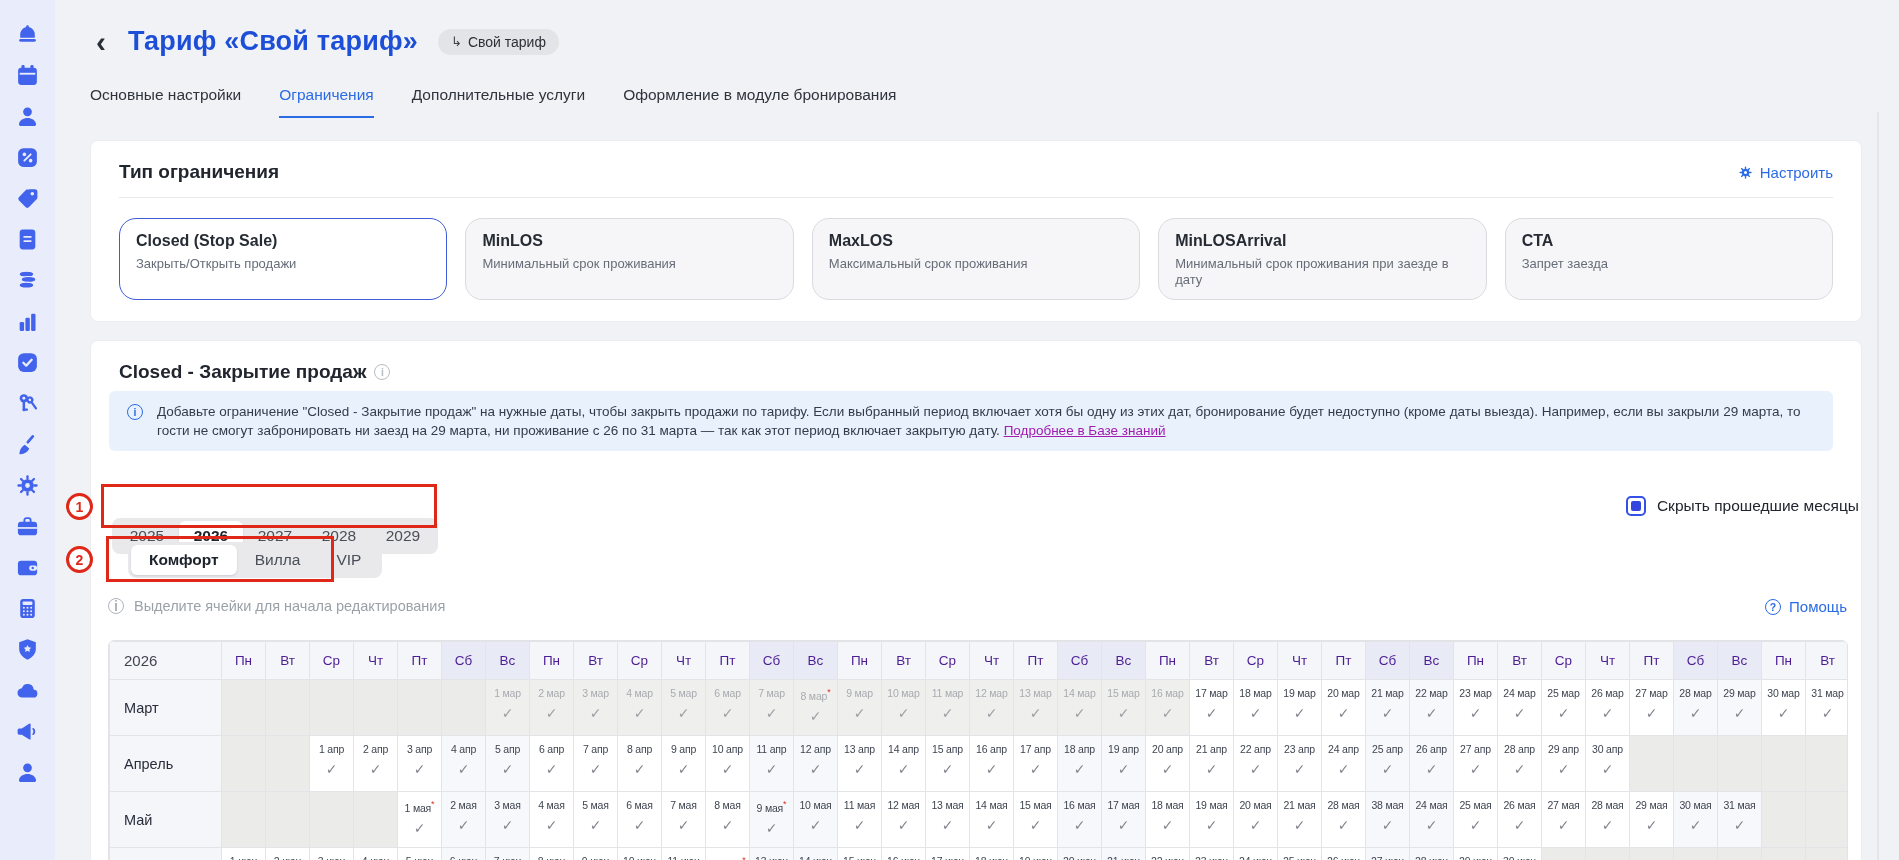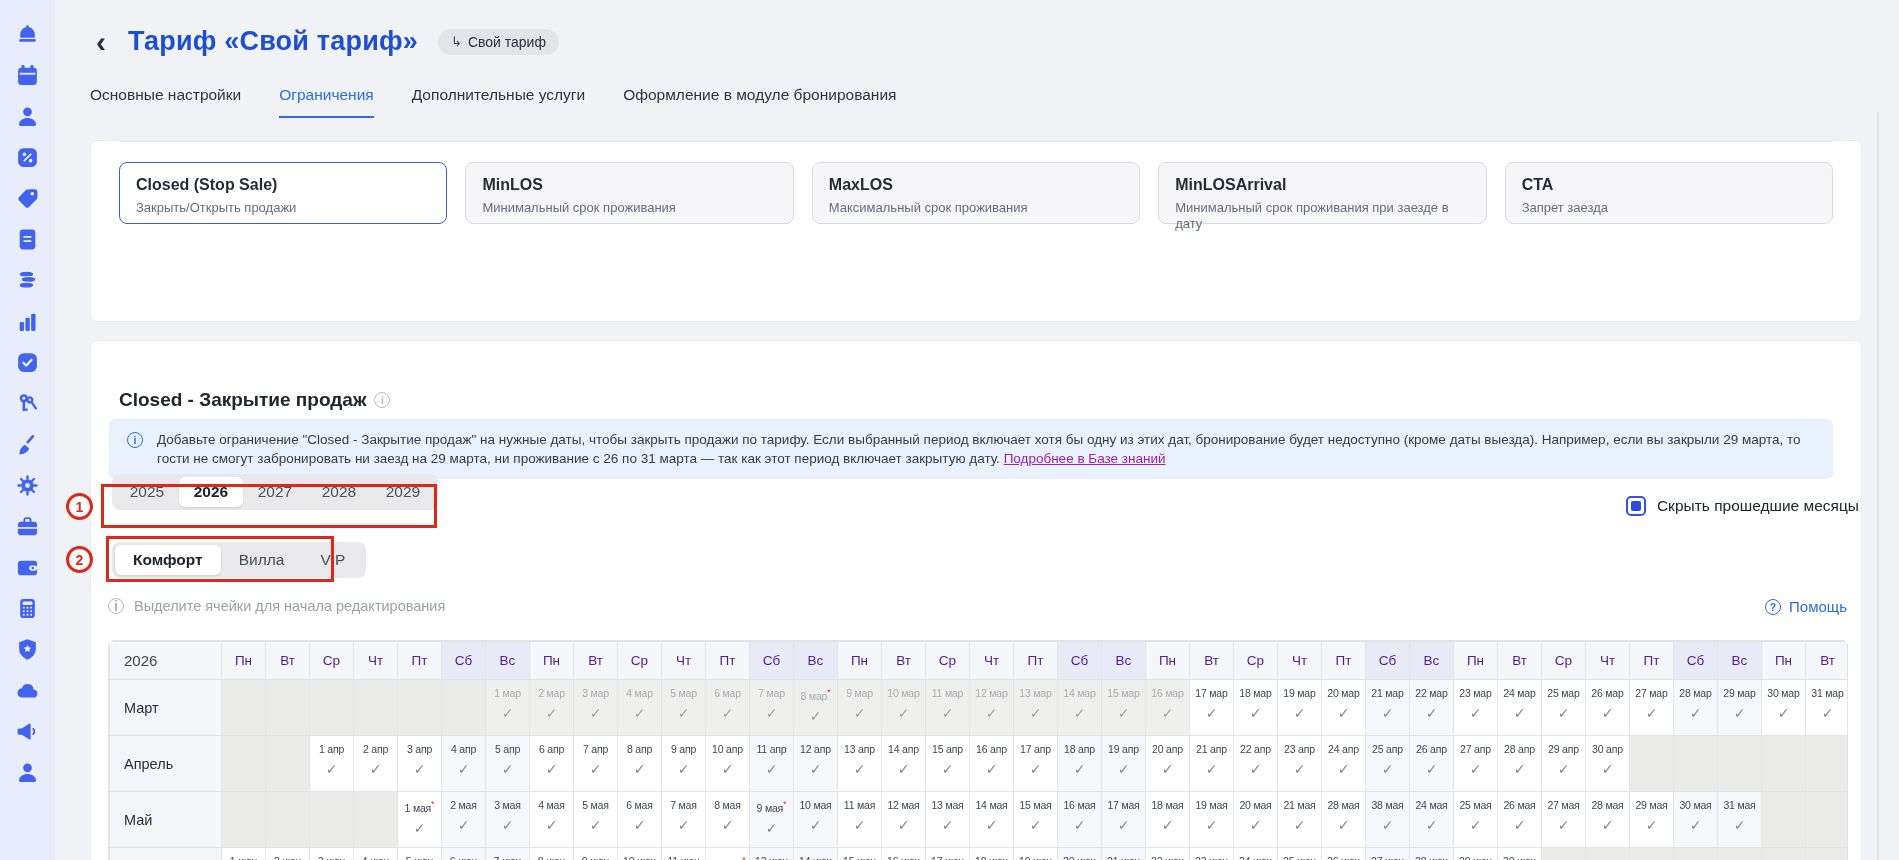--- a/index.html
+++ b/index.html
@@ -26,39 +26,39 @@
   
   .panel { position:absolute; left:90px; width:1772px; background:#fff; border:1px solid #ececf0; border-radius:8px; }
   .panel1 { top:140px; height:182px; }
   .panel2 { top:340px; height:660px; }
   .panel-head { display:flex; align-items:center; justify-content:space-between; padding:20px 28px 14px 28px; }
   .panel-title { font-size:19px; font-weight:700; color:#20252e; display:flex; align-items:center; gap:8px; }
   .configure-link { color:#2b6be4; font-size:15px; display:inline-flex; align-items:center; gap:7px; cursor:pointer; }
   .configure-link svg { width:15px; height:15px; fill:currentColor; }
   .panel1 .divider { height:1px; background:#e9eaee; margin:0 28px; }
   .rcards { display:flex; gap:18px; padding:20px 28px 0 18px; margin-left:10px; }
-  .rcard { flex:1 1 0; height:62px; border:1px solid #dadbdf; background:#f6f6f8; border-radius:8px; padding:13px 16px; cursor:pointer; }
+  .rcard { flex:1 1 0; height:82px; border:1px solid #dadbdf; background:#f6f6f8; border-radius:17px; padding:13px 16px; cursor:pointer; }
   .rcard.sel { background:#fff; border:1.5px solid #3f5bd9; }
   .rcard h4 { font-size:16px; font-weight:700; color:#262b34; margin-bottom:6px; }
   .rcard p { font-size:13px; color:#676d78; line-height:16px; }
 
   
   .i-circ { width:16px; height:16px; border:1.4px solid currentColor; border-radius:50%; font-size:10.5px; display:inline-flex; align-items:center; justify-content:center; font-weight:700; flex:0 0 auto; }
   .sec2-title-icon { color:#b7bbc2; }
   .banner { margin:2px 28px 0 18px; margin-left:18px; background:#e8f1fc; border-radius:6px; padding:11px 18px 11px 18px; display:flex; gap:14px; }
   .banner .i-circ { color:#2b6be4; margin-top:2px; }
   .banner p { font-size:13.5px; line-height:19px; color:#333c49; }
   .banner a { color:#a21caf; text-decoration:underline; cursor:pointer; }
 
   .seg { display:inline-flex; background:#e9e9ec; border-radius:8px; padding:3px; }
   .seg .sg { border:0; background:transparent; height:30px; font-size:15.5px; color:#4a4f57; border-radius:6px; cursor:pointer; font-family:inherit; display:flex; align-items:center; justify-content:center; }
   .seg .sg.on { background:#fff; color:#1d222b; font-weight:700; box-shadow:0 1px 2px rgba(20,24,40,.14); }
-  .years-seg { position:absolute; left:112px; top:474px; }
+  .years-seg { position:absolute; left:112px; top:518px; }
   .years-seg .sg { width:64px; }
-  .cats-seg { position:absolute; left:112px; top:542px; }
+  .cats-seg { position:absolute; left:128px; top:542px; }
   .cats-seg .sg { padding:0 18px; height:30px; }
 
   
   .ann-box { position:absolute; border:3.5px solid #df2818; background:transparent; z-index:5; pointer-events:none; }
   .ann-box1 { left:101px; top:484px; width:336px; height:44px; }
   .ann-box2 { left:106px; top:536px; width:228px; height:46px; }
   .ann-circle { position:absolute; width:27px; height:27px; border:3px solid #df2818; border-radius:50%; background:#fff; color:#df2818; font-size:14px; font-weight:700; display:flex; align-items:center; justify-content:center; z-index:6; }
   .ann-c1 { left:66px; top:493px; }
   .ann-c2 { left:66px; top:546px; }
 
@@ -261,20 +261,38 @@
 </div>
 
 <div class="tabs">
     <div class="tab">Основные настройки</div>
     <div class="tab active">Ограничения</div>
     <div class="tab">Дополнительные услуги</div>
     <div class="tab">Оформление в модуле бронирования</div>
   </div>
 
 <div class="panel panel1">
+  <div class="panel-head">
+    <div class="panel-title">Тип ограничения</div>
+    <div class="configure-link">
+      <svg viewBox="0 0 24 24">
+          <rect x="10.9" y="2.2" width="2.2" height="4.4" rx="1"></rect>
+          <rect x="10.9" y="17.4" width="2.2" height="4.4" rx="1"></rect>
+          <rect x="2.2" y="10.9" width="4.4" height="2.2" rx="1"></rect>
+          <rect x="17.4" y="10.9" width="4.4" height="2.2" rx="1"></rect>
+          <rect x="10.9" y="2.2" width="2.2" height="4.4" rx="1" transform="rotate(45 12 12)"></rect>
+          <rect x="10.9" y="17.4" width="2.2" height="4.4" rx="1" transform="rotate(45 12 12)"></rect>
+          <rect x="2.2" y="10.9" width="4.4" height="2.2" rx="1" transform="rotate(45 12 12)"></rect>
+          <rect x="17.4" y="10.9" width="4.4" height="2.2" rx="1" transform="rotate(45 12 12)"></rect>
+          <circle cx="12" cy="12" r="6"></circle>
+          <circle cx="12" cy="12" r="2.4" fill="#fff"></circle>
+        </svg>
+      <span>Настроить</span>
+    </div>
+  </div>
   <div class="divider"></div>
   <div class="rcards">
       <div class="rcard sel">
         <h4>Closed (Stop Sale)</h4>
         <p>Закрыть/Открыть продажи</p>
       </div>
       <div class="rcard">
         <h4>MinLOS</h4>
         <p>Минимальный срок проживания</p>
       </div>
@@ -287,21 +305,21 @@
         <p>Минимальный срок проживания при заезде в дату</p>
       </div>
       <div class="rcard">
         <h4>CTA</h4>
         <p>Запрет заезда</p>
       </div>
     </div>
 </div>
 
 <div class="panel panel2">
-  <div class="panel-head" style="padding-bottom:6px;margin-top:28px;">
+  <div class="panel-head" style="padding-bottom:6px;">
     <div class="panel-title">
       <span>Closed - Закрытие продаж</span>
       <span class="i-circ sec2-title-icon">i</span>
     </div>
   </div>
   <div class="banner">
     <span class="i-circ">i</span>
     <p><span>Добавьте ограничение "Closed - Закрытие продаж" на нужные даты, чтобы закрыть продажи по тарифу. Если выбранный период включает хотя бы одну из этих дат, бронирование будет недоступно (кроме даты выезда). Например, если вы закрыли 29 марта, то гости не смогут забронировать ни заезд на 29 марта, ни проживание с 26 по 31 марта — так как этот период включает закрытую дату. </span><a>Подробнее в Базе знаний</a></p>
   </div>
 </div>

